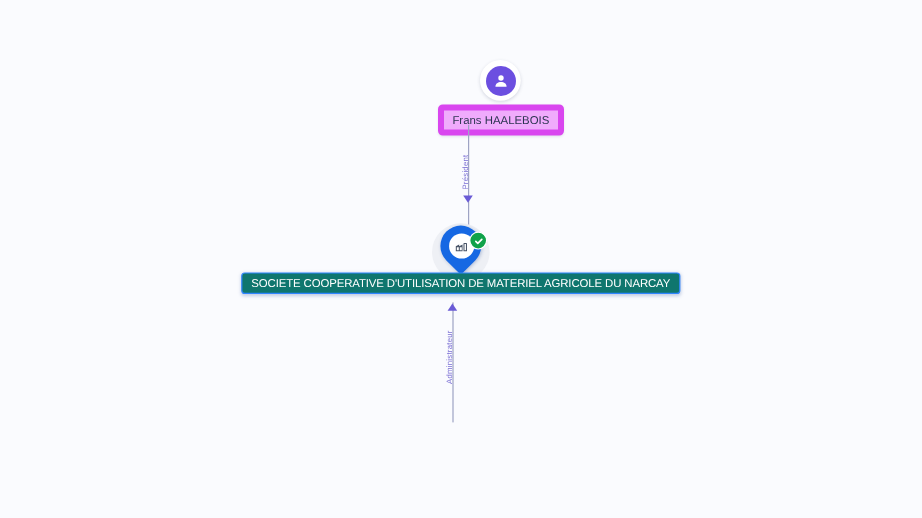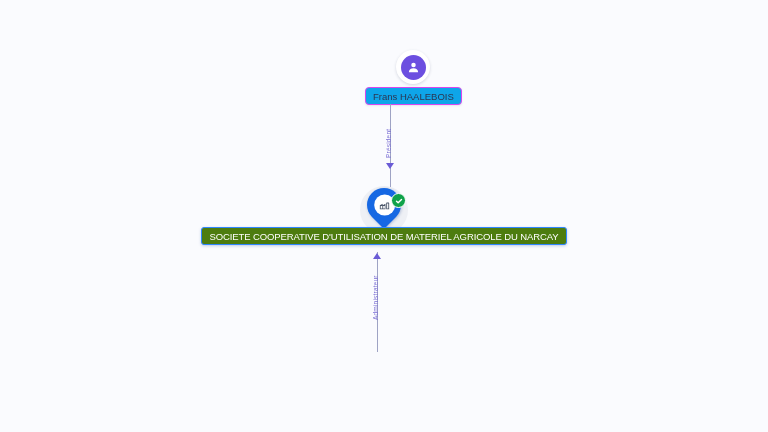--- a/index.html
+++ b/index.html
@@ -82,22 +82,22 @@
     border-radius: 50%;
     background: #6c4fe0;
     display: flex;
     align-items: center;
     justify-content: center;
   }
   .avatar-disc svg { display: block; }
 
   .name-chip {
     margin-top: 3px;
-    background: #0ea5e9;
-    border: 1px solid #d946ef;
+    background: #f0abfc;
+    border: 5px solid #d946ef;
     border-radius: 4px;
     padding: 2.5px 7px;
     font-size: 9.5px;
     color: #2c3551;
     white-space: nowrap;
     box-shadow: 0 1px 2px rgba(40,50,90,0.10);
   }
 
   
   #company-node {
@@ -154,21 +154,21 @@
     border: 1.5px solid #ffffff;
     display: flex;
     align-items: center;
     justify-content: center;
     z-index: 3;
   }
   .verified-badge svg { display: block; }
 
   #company-label {
     margin-top: -7px;
-    background: #4d7c0f;
+    background: #0f766e;
     color: #ffffff;
     border: 1px solid #2f86ff;
     border-radius: 3px;
     padding: 2.5px 7px;
     font-size: 9.5px;
     letter-spacing: -0.1px;
     white-space: nowrap;
     box-shadow: 0 1px 3px rgba(20,60,140,0.25);
     z-index: 4;
     text-align: center;

